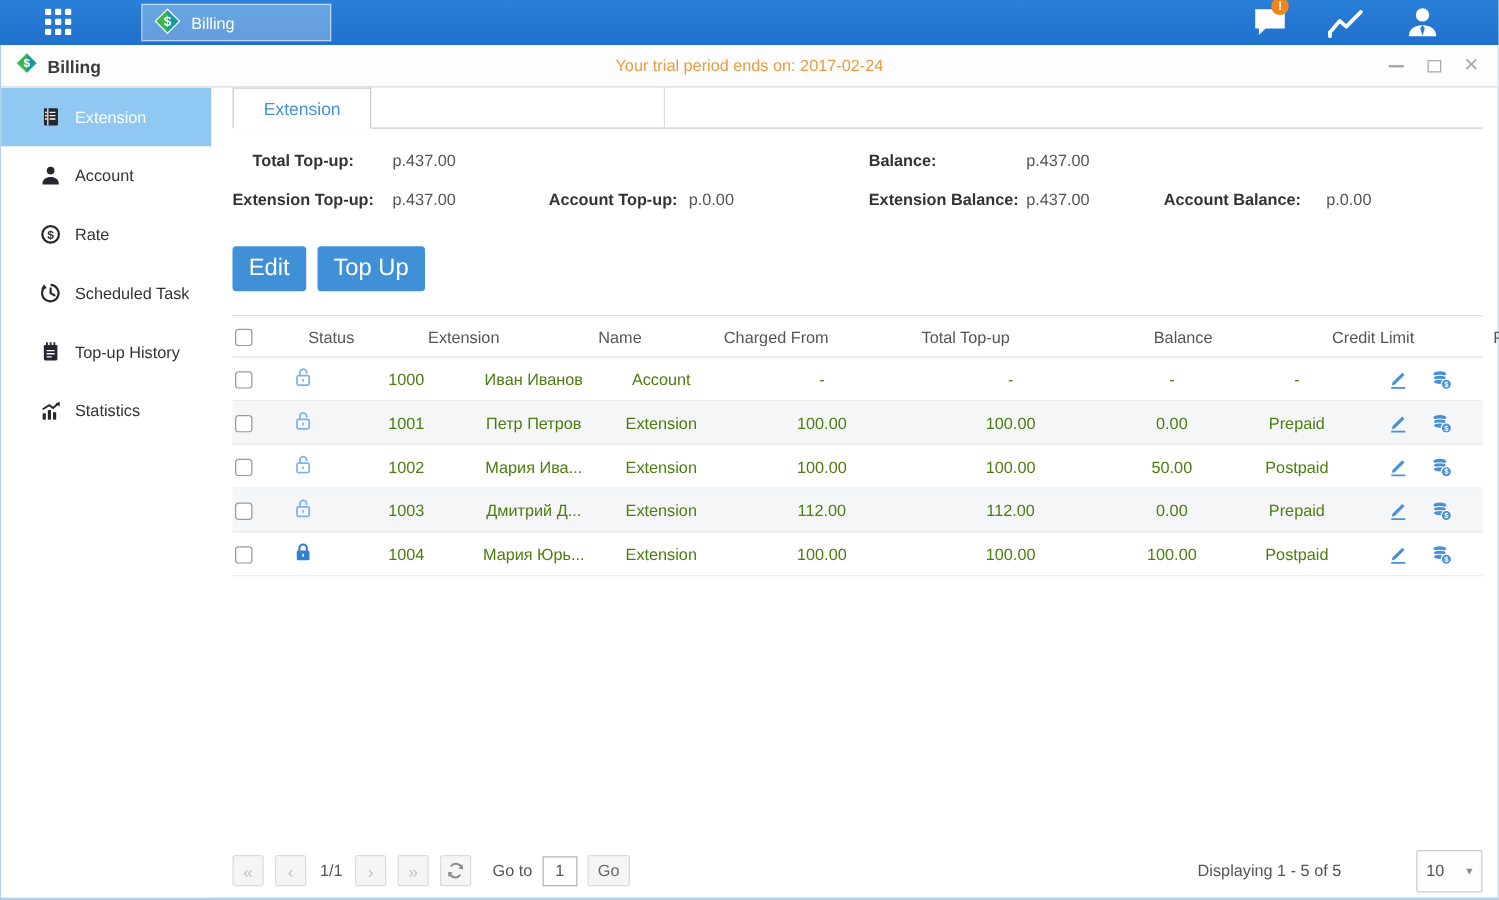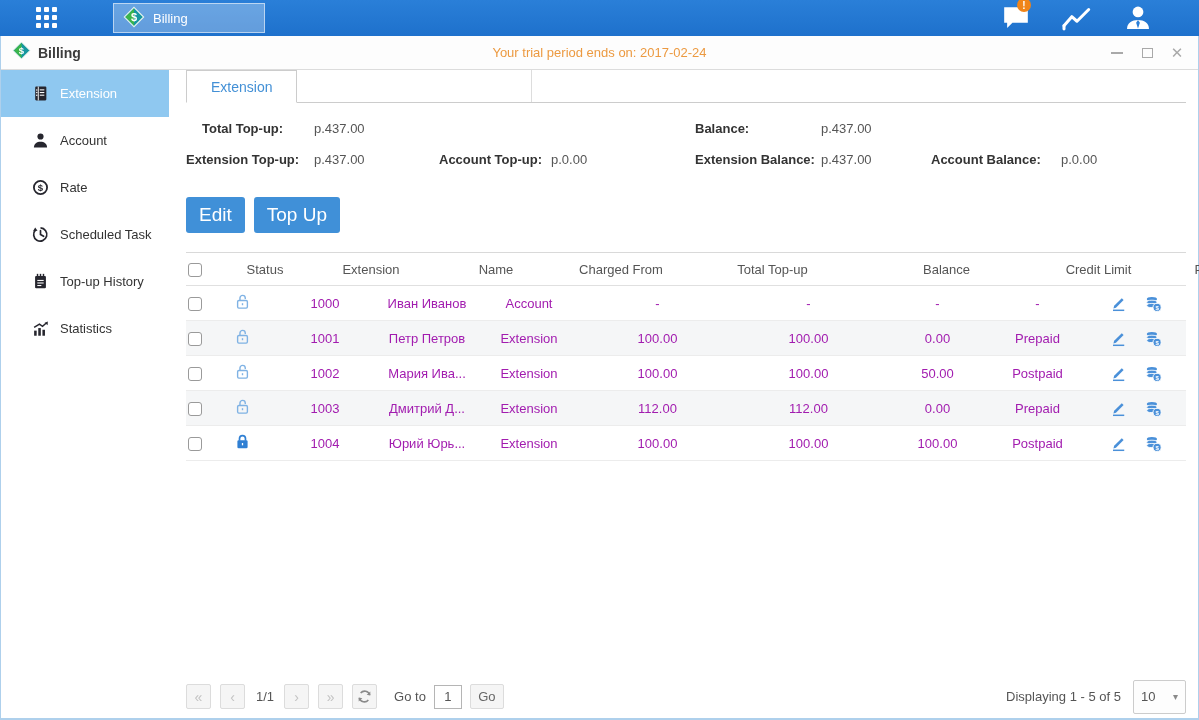--- a/index.html
+++ b/index.html
@@ -64,21 +64,21 @@
   .r1 { top:4px; } .r2 { top:35px; }
 
   
   .actions { margin-top:16px; display:flex; gap:9px; }
   .btn { background:var(--accent_blue,#4090d8); color:#fff; border:none; font-size:19px;
     font-family:"Liberation Sans",sans-serif; padding:7px 13px; border-radius:3px; cursor:pointer; }
 
   
   .table { margin-top:19px; }
   .trow { display:grid; grid-template-columns:28px 56px 110px 94px 110px 147px 155px 103px 97px 100px;
-    align-items:center; height:35px; font-size:13px; color:#a21caf; border-bottom:1px solid #ececec; }
+    align-items:center; height:35px; font-size:13px; color:#4d7c0f; border-bottom:1px solid #ececec; }
   .thead { border-top:1px solid #d9d9d9; border-bottom:1px solid #e0e0e0; color:#555; height:34px;gap:23px; }
   #tbody .trow:nth-child(even) { background:#f5f6f7; }
   .cell { text-align:center; overflow:hidden; white-space:nowrap; }
   .cell.cb { text-align:left; padding-left:2px; }
   .checkbox { display:inline-block; width:14px; height:14px; border:1px solid #9a9a9a;
     border-radius:3px; background:#fff; cursor:pointer; vertical-align:middle; }
   .status { display:inline-flex; width:17px; height:17px; cursor:pointer; }
   .ops { display:flex; justify-content:center; gap:18px; }
   .ops span { width:17px; height:17px; display:inline-flex; cursor:pointer; }
 
@@ -89,21 +89,21 @@
     color:#c3c3c3; font-size:14px; display:flex; align-items:center; justify-content:center;
     margin-right:9px; cursor:pointer; }
   .page-ind { margin:0 10px 0 2px; color:#555; }
   .goto-lbl { margin:0 8px 0 8px; }
   .goto-input { width:28px; height:24px; border:1px solid #b5b5b5; text-align:center; font-size:13px;
     font-family:"Liberation Sans",sans-serif; color:#555; margin-right:8px; }
   .gobtn { width:34px; color:#666; font-size:13px; }
   .pag-spacer { flex:1; }
   .displaying { margin-right:12px; }
   .page-size { width:53px; height:34px; border:1px solid #ccc; background:#fdfdfd; border-radius:2px;
-    display:flex; align-items:center; padding:0 7px; cursor:pointer; color:#555; }
+    display:flex; align-items:center; padding:0 7px; cursor:pointer; color:#555;margin-left:48px; }
   .page-size .caret { margin-left:auto; color:#8a8a8a; font-size:10px; }
 </style>
 </head>
 <body>
 
 <div class="topbar">
   <div class="apps-grid">
     <span></span>
       <span></span>
       <span></span>
@@ -428,21 +428,21 @@
             <div class="trow">
               <div class="cell cb"><span class="checkbox"></span></div>
               <div class="cell"><span class="status">
                   <svg viewBox="0 0 16 16" width="17" height="17">
                     <path d="M5.2,7.2 V5.2 a2.8,2.8 0 0 1 5.6,0 V7.2" fill="none" stroke="#2f7fd3" stroke-width="1.6"></path>
                     <rect x="3.2" y="6.9" width="9.6" height="7.4" rx="1.2" fill="#2f7fd3"></rect>
                     <line x1="8" y1="9.4" x2="8" y2="11.6" stroke="#fff" stroke-width="1.2"></line>
                   </svg>
                 </span></div>
               <div class="cell">1004</div>
-              <div class="cell">Юрий Юрь...</div>
+              <div class="cell">Мария Юрь...</div>
               <div class="cell">Extension</div>
               <div class="cell">100.00</div>
               <div class="cell">100.00</div>
               <div class="cell">100.00</div>
               <div class="cell">Postpaid</div>
               <div class="cell ops">
                 <span>
                   <svg viewBox="0 0 16 16" width="17" height="17">
                     <path d="M3.2,12.6 l0.7,-2.4 7.2,-7.2 1.7,1.7 -7.2,7.2 z" fill="#4a90d9"></path>
                     <line x1="2.8" y1="14.4" x2="13.4" y2="14.4" stroke="#4a90d9" stroke-width="1.4"></line>

